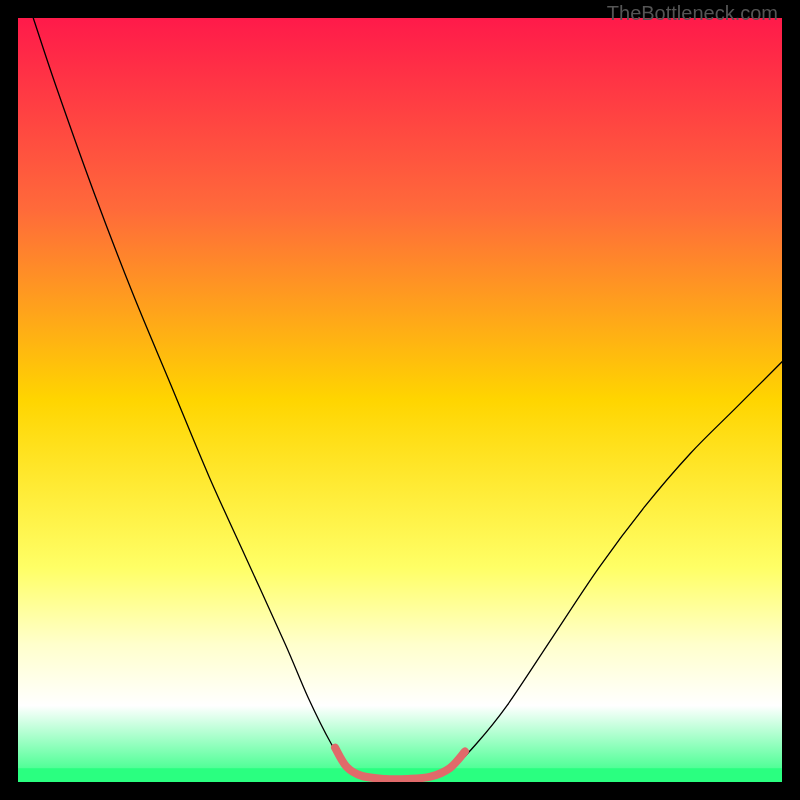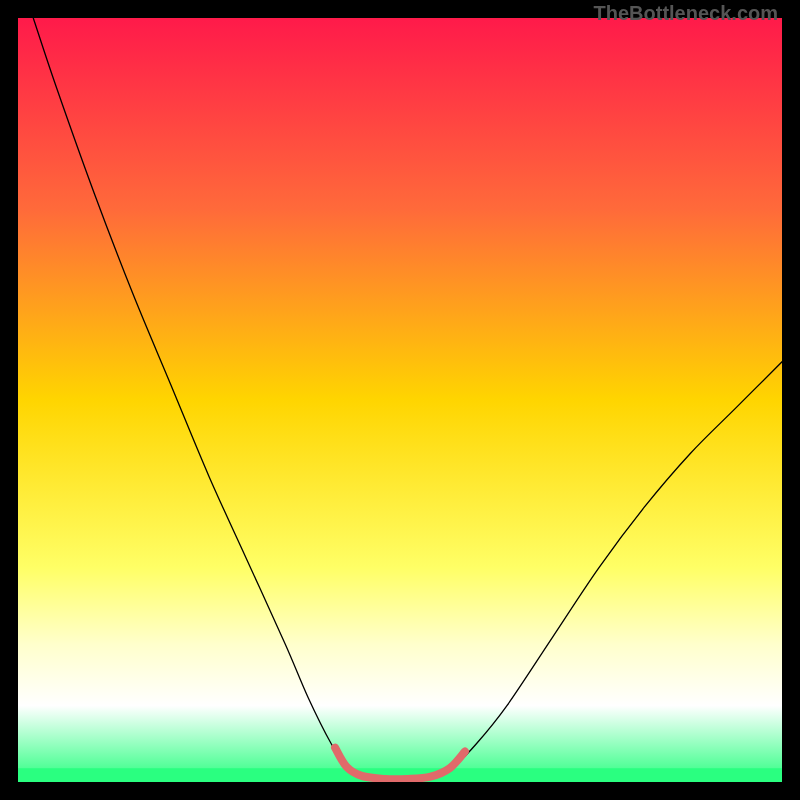--- a/index.html
+++ b/index.html
@@ -18,21 +18,21 @@
     top: 18px;
     width: 764px;
     height: 764px;
   }
   .watermark {
     position: absolute;
     top: 2px;
     right: 22px;
     color: #555;
     font-size: 20px;
-    font-weight: 700;
+    font-weight: 400;
     z-index: 10;
   }
   svg {
     display: block;
   }
 </style>
 </head>
 <body>
 
 <div class="watermark">TheBottleneck.com</div>

